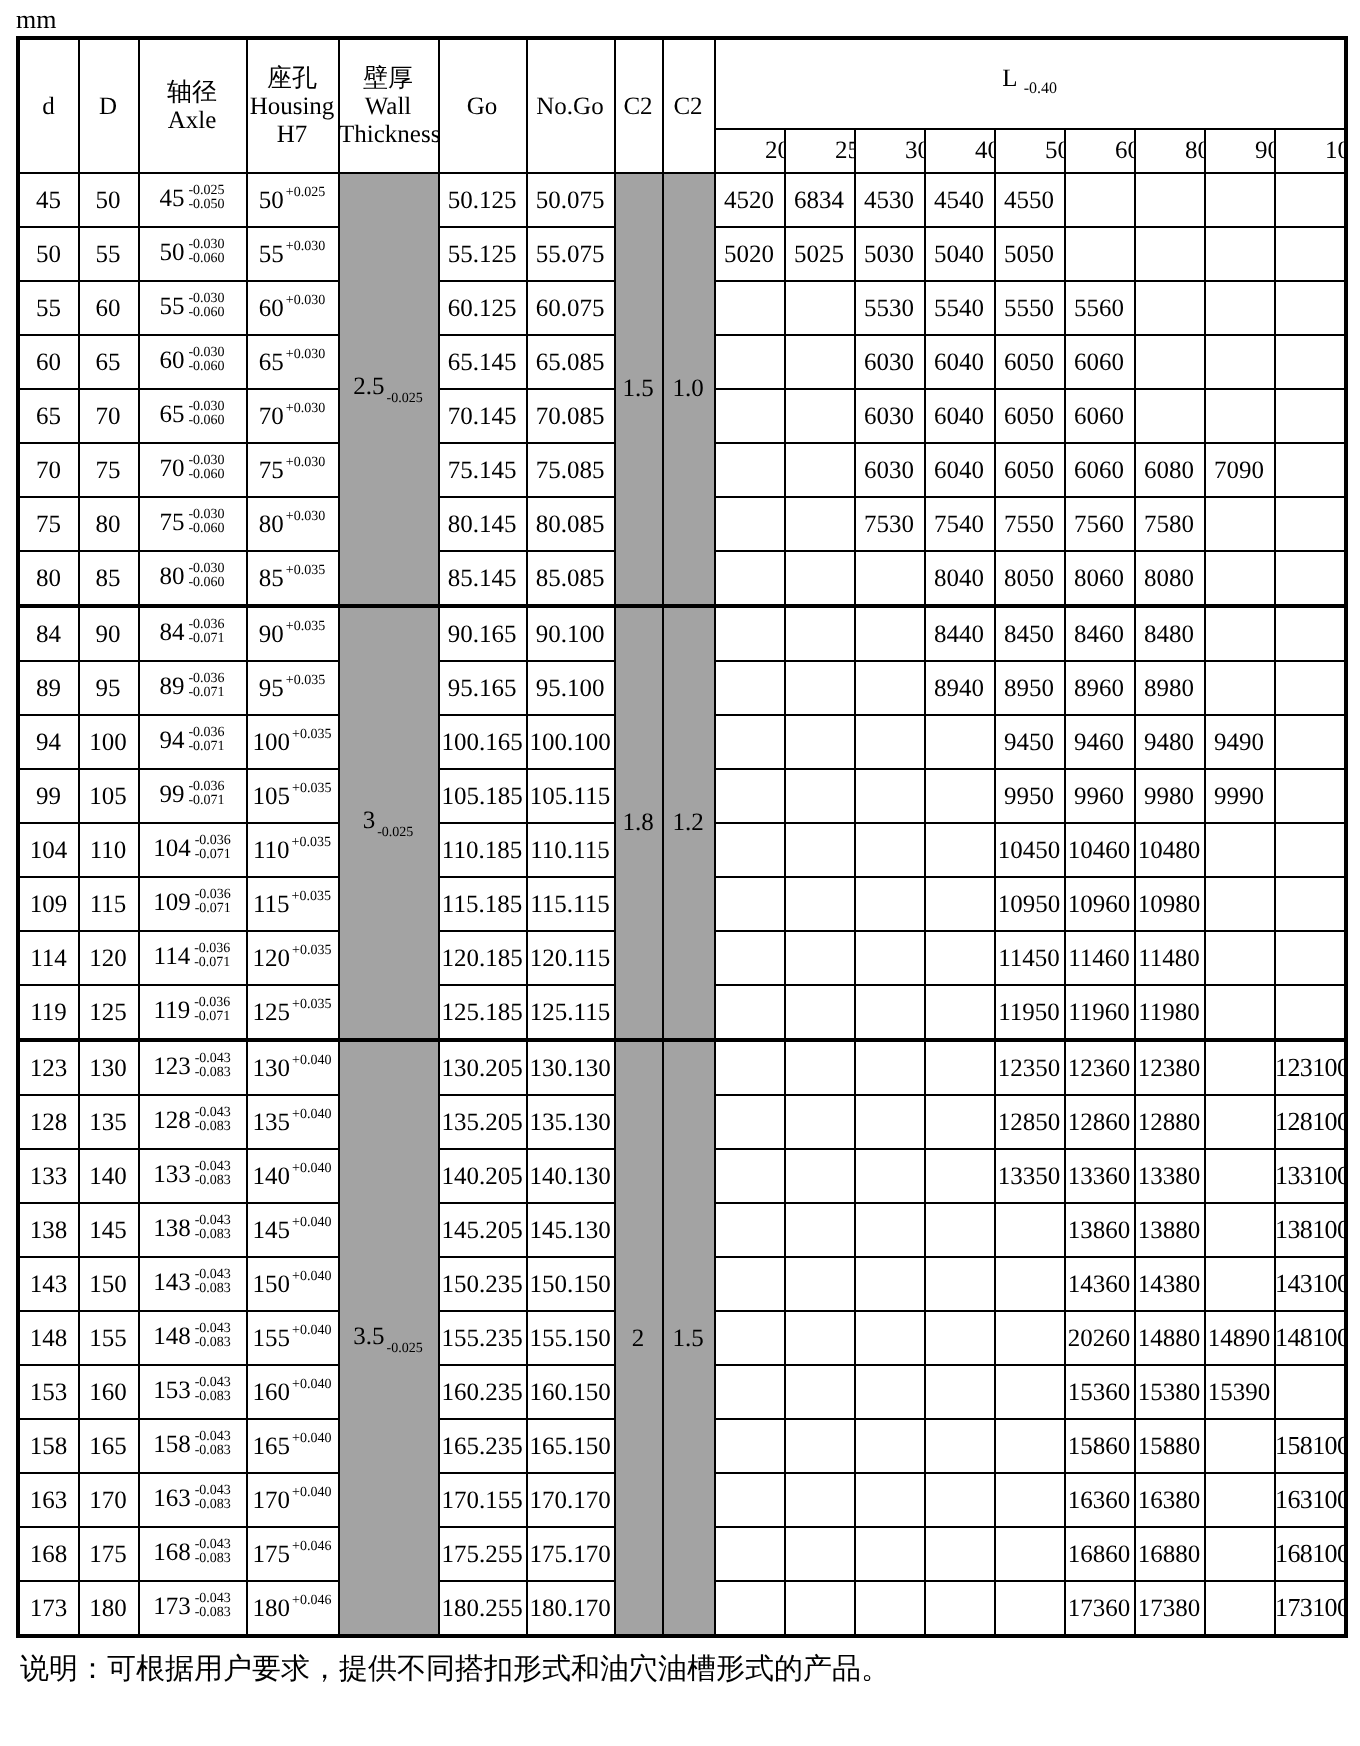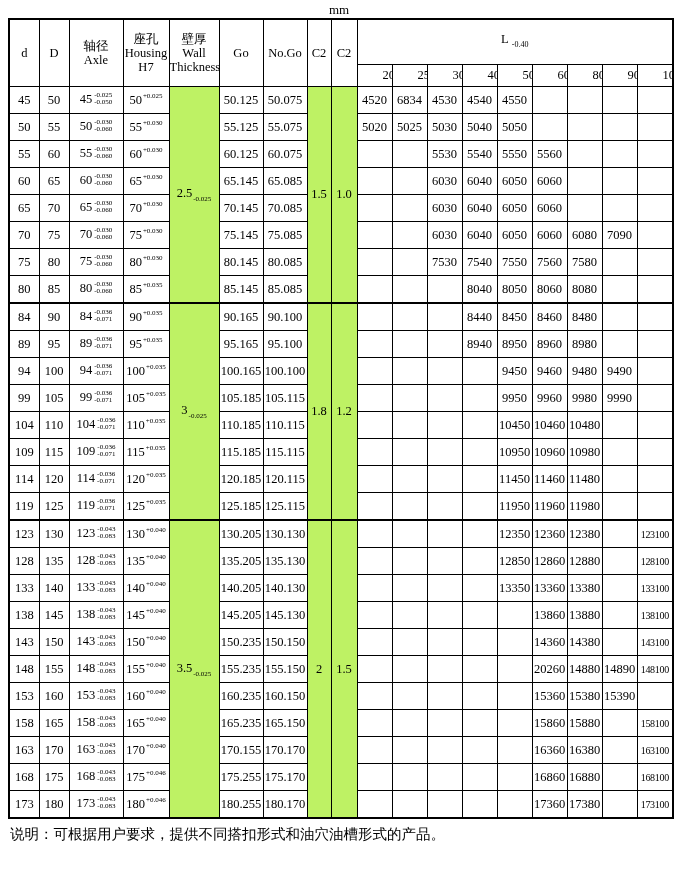--- a/index.html
+++ b/index.html
@@ -2,21 +2,21 @@
 <html><head>
 <meta charset="utf-8">
 <style>
   html, body { margin:0; padding:0; }
   body {
     width:680px; height:873px; background:#ffffff; color:#000;
     font-family:"Liberation Serif", serif;
     -webkit-font-smoothing:antialiased;
   }
   .page { padding:2px 8px 0 8px; }
-  .unit-label { text-align:center; font-size:13px; height:16px; padding-right:2px; }
+  .unit-label { text-align:left; font-size:13px; height:16px; padding-right:2px; }
 
   table.spec {
     border-collapse:collapse; table-layout:fixed; width:664px;
     border:2px solid #000;
   }
   .spec th, .spec td {
     border:1px solid #000; padding:0; text-align:center; vertical-align:middle;
     font-weight:normal; overflow:hidden; white-space:nowrap;
   }
   .spec thead th { font-size:12.5px; line-height:14px; }
@@ -31,26 +31,26 @@
 
   .base { font-size:12.5px; }
   .tolstack {
     display:inline-flex; flex-direction:column; align-items:flex-start;
     font-size:7px; line-height:7.5px; margin-left:2px; vertical-align:middle;
     transform:translateY(-1px);
   }
   sup.toltop { font-size:7px; vertical-align:6px; margin-left:1px; }
   sub.tolbot { font-size:7px; vertical-align:-4px; margin-left:1px; }
 
-  td.cell-wall, td.cell-c2 { font-size:12.5px; background:#bef264; }
+  td.cell-wall, td.cell-c2 { font-size:12.5px; background:#a3a3a3; }
 
   tr.group-start td { border-top:2px solid #000;margin-left:14px; }
 
   td.cell-l { font-size:12px; }
-  td.cell-l.squeeze { font-size:10px; letter-spacing:-0.3px; }
+  td.cell-l.squeeze { font-size:13px; letter-spacing:-0.3px; }
 
   .notes { padding:6px 0 0 2px; }
   .note-cn { font-size:14.5px; margin-bottom:5px; }
   .note-en { font-size:13.5px; }
 </style>
 </head>
 <body>
 
 <div class="page">
   <div class="unit-label">mm</div>

